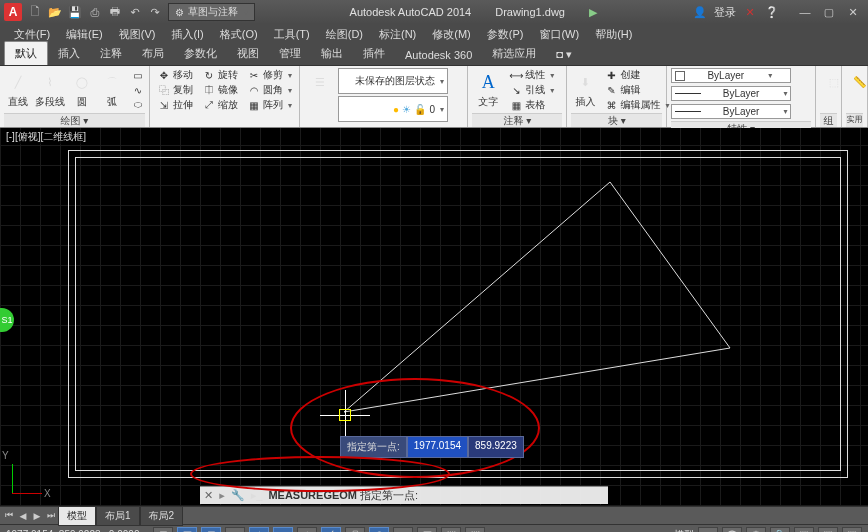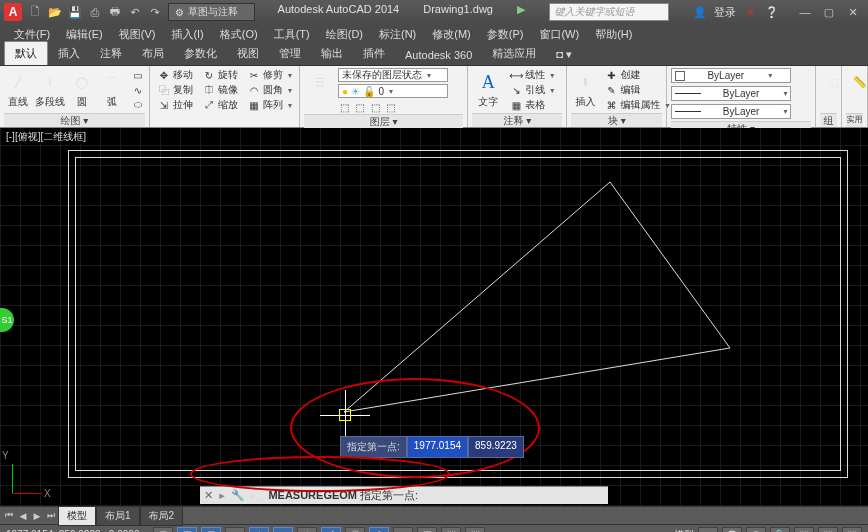--- a/index.html
+++ b/index.html
@@ -4,21 +4,21 @@
 <style>
 * { margin: 0; padding: 0; box-sizing: border-box; font-family: "Microsoft YaHei", sans-serif; }
 body { width: 868px; height: 532px; background: #444; overflow: hidden; font-size: 11px; color: #ddd; }
 
 
 .titlebar { height: 24px; background: linear-gradient(#5a5a5a,#4a4a4a); display: flex; align-items: center; padding: 0 4px; gap: 4px; }
 .app-logo { width: 18px; height: 18px; background: #d33; border-radius: 2px; display:flex;align-items:center;justify-content:center;color:#fff;font-weight:bold;font-size:12px; }
 .qat { display: flex; gap: 2px; }
 .qat-btn { width: 18px; height: 18px; display:flex;align-items:center;justify-content:center; color:#ccc; cursor:pointer; }
 .ws-dd { height:18px; background:#666; color:#ddd; padding:0 6px; display:flex;align-items:center;gap:4px;border:1px solid #333; font-size:10px;}
-.title-center { flex:1; text-align:center; color:#e0e0e0; font-size:11px; display:flex;justify-content:center;gap:24px;}
+.title-center { flex:1; text-align:center; color:#e0e0e0; font-size:11px; display:flex;align-items:center;justify-content:center;gap:24px;}
 .search-box { width:120px;height:18px;background:#f5f5f5;color:#999;font-size:10px;font-style:italic;padding:0 4px;display:flex;align-items:center;border:1px solid #888;}
 .title-right { display:flex;align-items:center;gap:6px;}
 .title-right .icon { width:16px;height:16px;display:flex;align-items:center;justify-content:center;color:#ccc;cursor:pointer;}
 .win-btns { display:flex;gap:2px;margin-left:8px;}
 .win-btn { width:22px;height:16px;display:flex;align-items:center;justify-content:center;color:#ccc;cursor:pointer;}
 
 
 .menubar { height:20px; background:#4a4a4a; display:flex;align-items:center;padding:0 6px;gap:0;}
 .menu-item { padding:2px 8px; color:#ddd; font-size:11px; cursor:pointer;}
 
@@ -32,21 +32,21 @@
 .panel { border-right:1px solid #bbb; padding:2px 4px 0 4px; display:flex;flex-direction:column;}
 .panel-body { flex:1; display:flex; gap:2px; align-items:flex-start;}
 .panel-title { height:14px; text-align:center; font-size:10px; color:#444; background:#e6e6e6;border-top:1px solid #ccc;}
 .big-btn { width:32px; display:flex;flex-direction:column;align-items:center;gap:1px; cursor:pointer; padding:2px;}
 .big-btn .ic { width:24px;height:24px;display:flex;align-items:center;justify-content:center;}
 .big-btn .lbl { font-size:10px; color:#333; white-space:nowrap;}
 .col { display:flex;flex-direction:column;gap:1px;}
 .small-btn { height:14px; padding:0 4px; display:flex;align-items:center;gap:3px;font-size:10px;color:#333;cursor:pointer;white-space:nowrap;}
 .small-btn .ic { width:12px;height:12px;display:flex;align-items:center;justify-content:center;}
 .dd-arrow::after { content:"▾"; font-size:8px; margin-left:2px; color:#666;}
-.layer-combo { width:110px;height:14px;border:1px solid #999;background:#fff;display:flex;align-items:center;padding:0 3px;font-size:10px;color:#333;gap:3px;}
+.layer-combo { width:110px;height:26px;border:1px solid #999;background:#fff;display:flex;align-items:center;padding:0 3px;font-size:10px;color:#333;gap:3px;justify-content:flex-end;}
 .prop-combo { width:120px;height:15px;border:1px solid #999;background:#fff;display:flex;align-items:center;padding:0 3px;font-size:10px;color:#333;gap:22px;margin-bottom:2px;}
 .swatch { width:10px;height:10px;border:1px solid #666;}
 
 
 .canvas-wrap { position:relative; height:378px; background:#000; }
 .grid { position:absolute; inset:0; background-image:
   repeating-linear-gradient(0deg,#1a1a1a 0,#1a1a1a 1px,transparent 1px,transparent 20px),
   repeating-linear-gradient(90deg,#1a1a1a 0,#1a1a1a 1px,transparent 1px,transparent 20px);}
 .axis { position:absolute; left:12px; bottom:12px; width:40px;height:40px;}
 .axis .y { position:absolute;left:0;bottom:0;width:1px;height:30px;background:#0c0;}
@@ -100,23 +100,20 @@
     <div class="qat-btn">↷</div>
   </div>
   <div class="ws-dd dd-arrow">
     <span>⚙</span>
     <span>草图与注释</span>
   </div>
   <div class="title-center">
     <span>Autodesk AutoCAD 2014</span>
     <span>Drawing1.dwg</span>
     <span style="color:#8c8">▶</span>
-    <div class="search-box" title="键入关键字或短语">
-        <span>键入关键字或短语</span>
-      </div>
   </div>
   <div class="title-right">
     <span class="icon">👤</span>
     <span>登录</span>
     <span class="icon" style="color:#c33">✕</span>
     <span class="icon" style="color:#fb0">❔</span>
     <div class="win-btns">
       <div class="win-btn">—</div>
       <div class="win-btn">▢</div>
       <div class="win-btn">✕</div>

